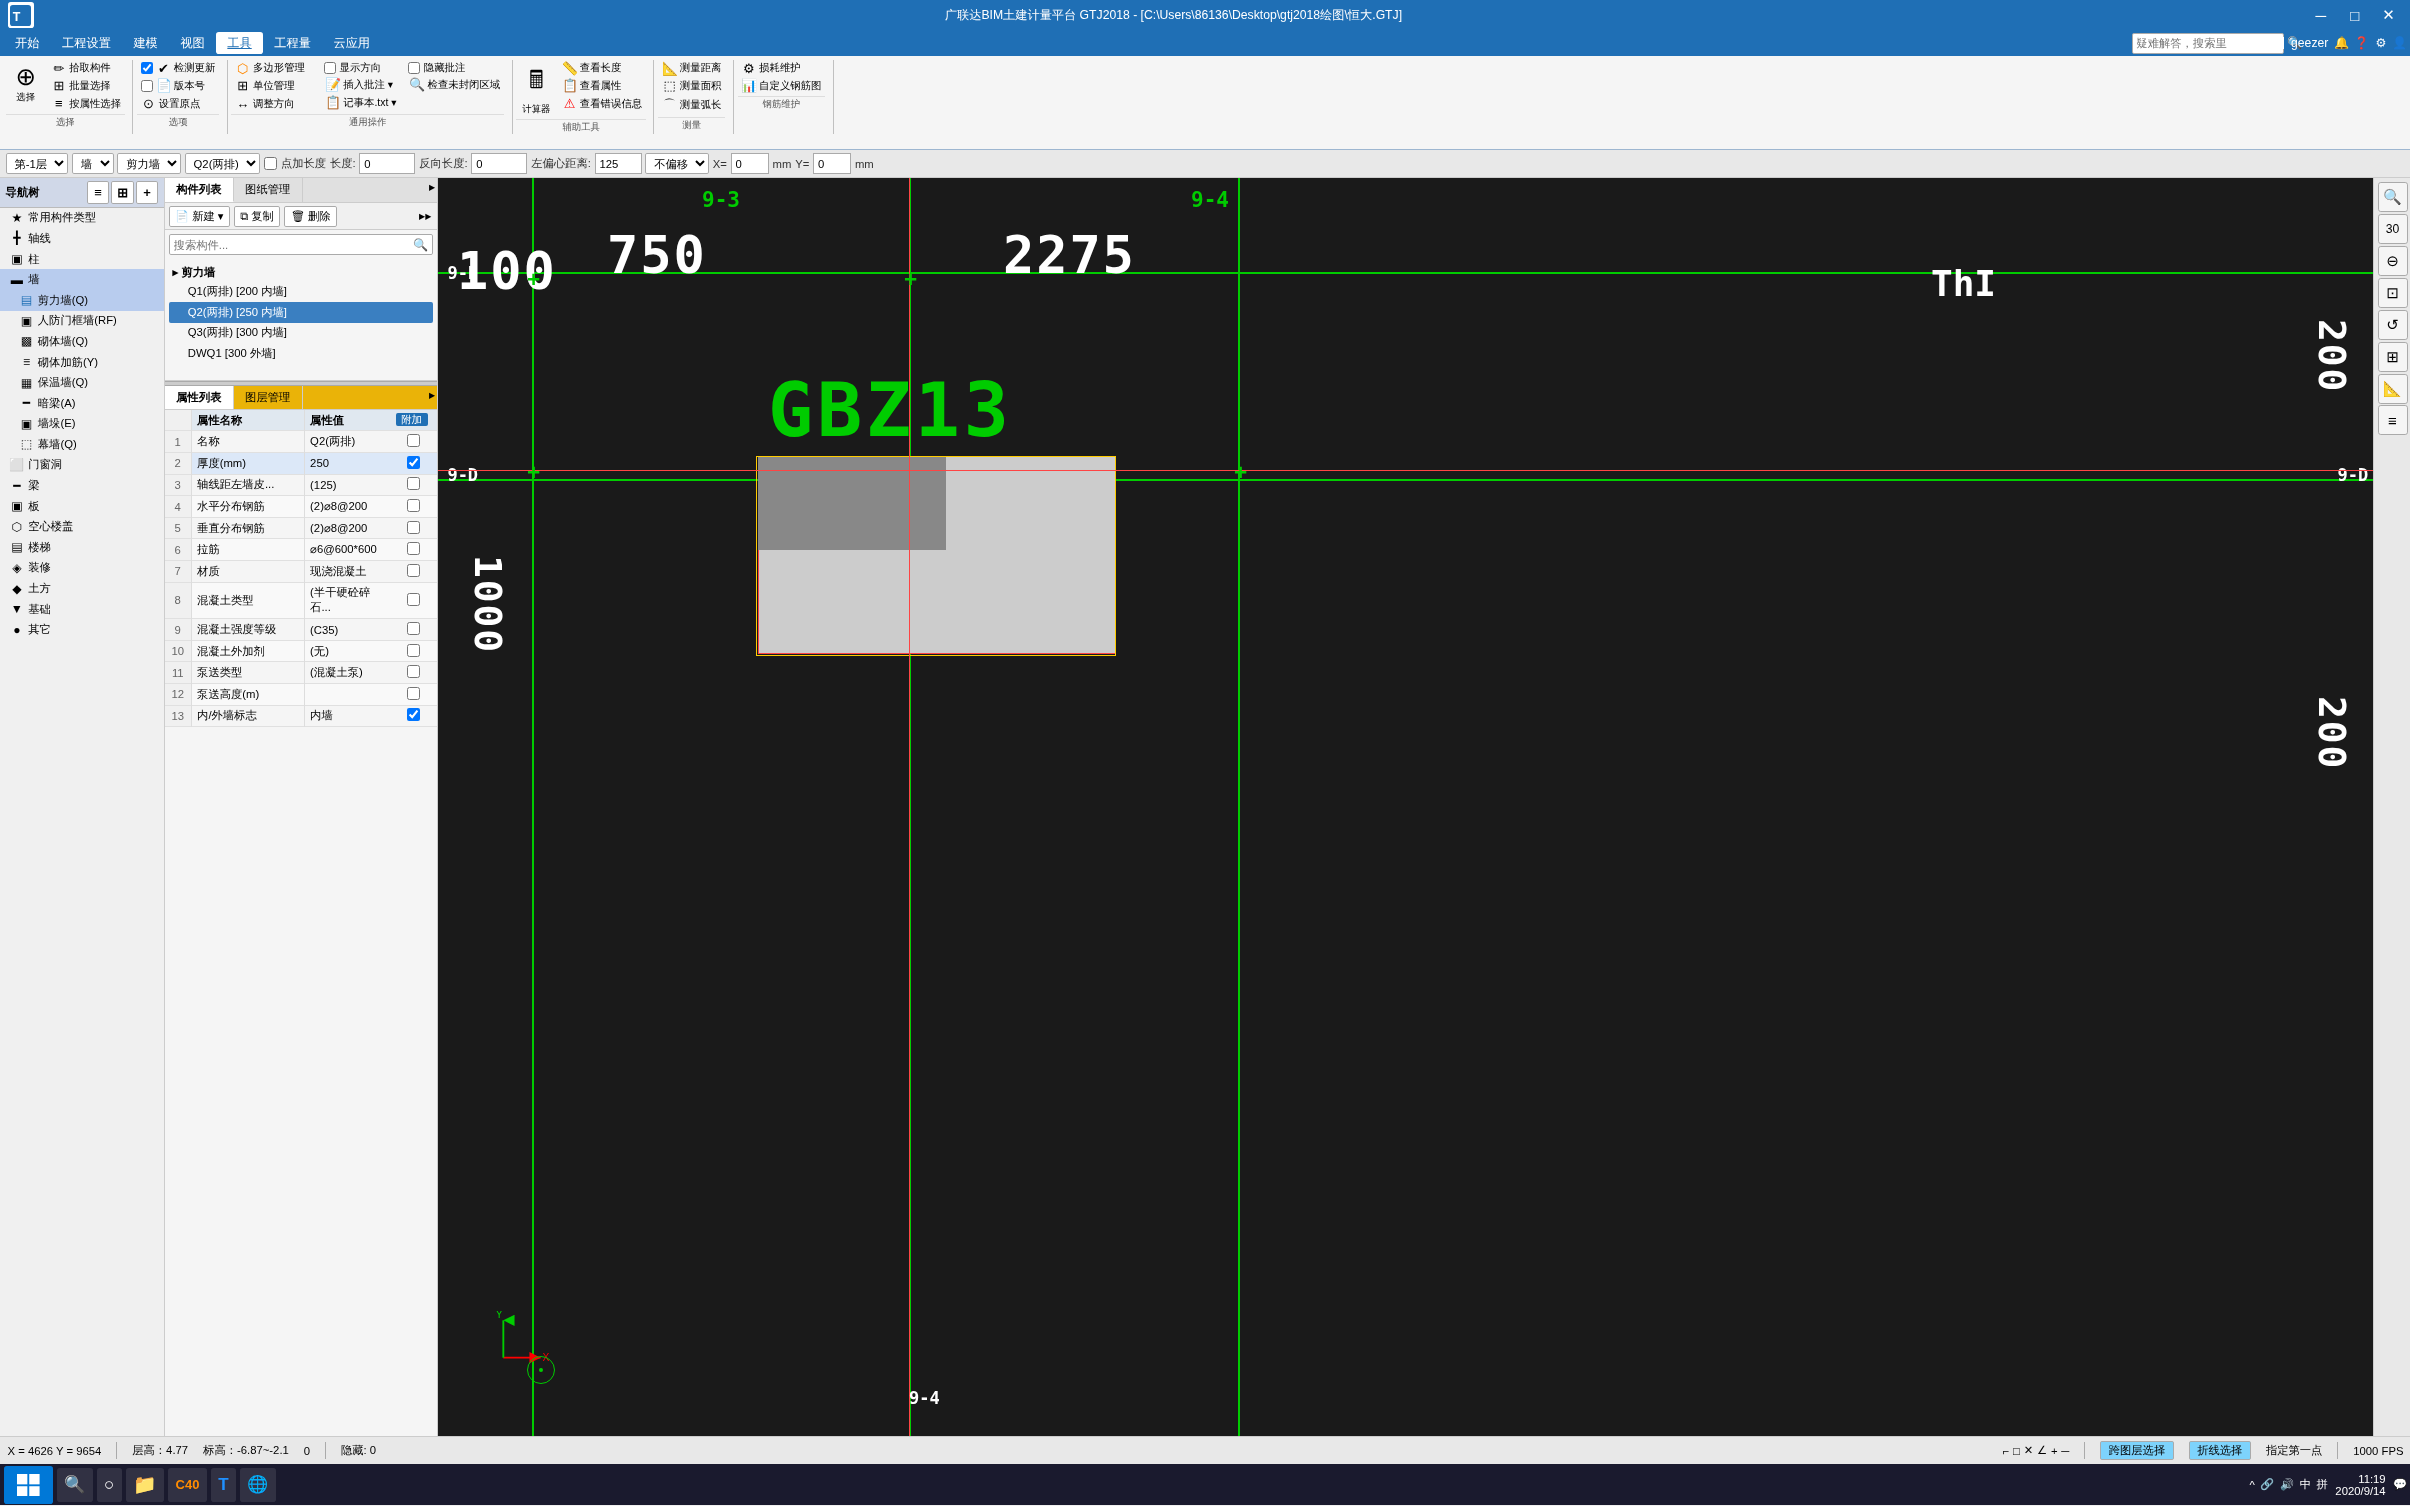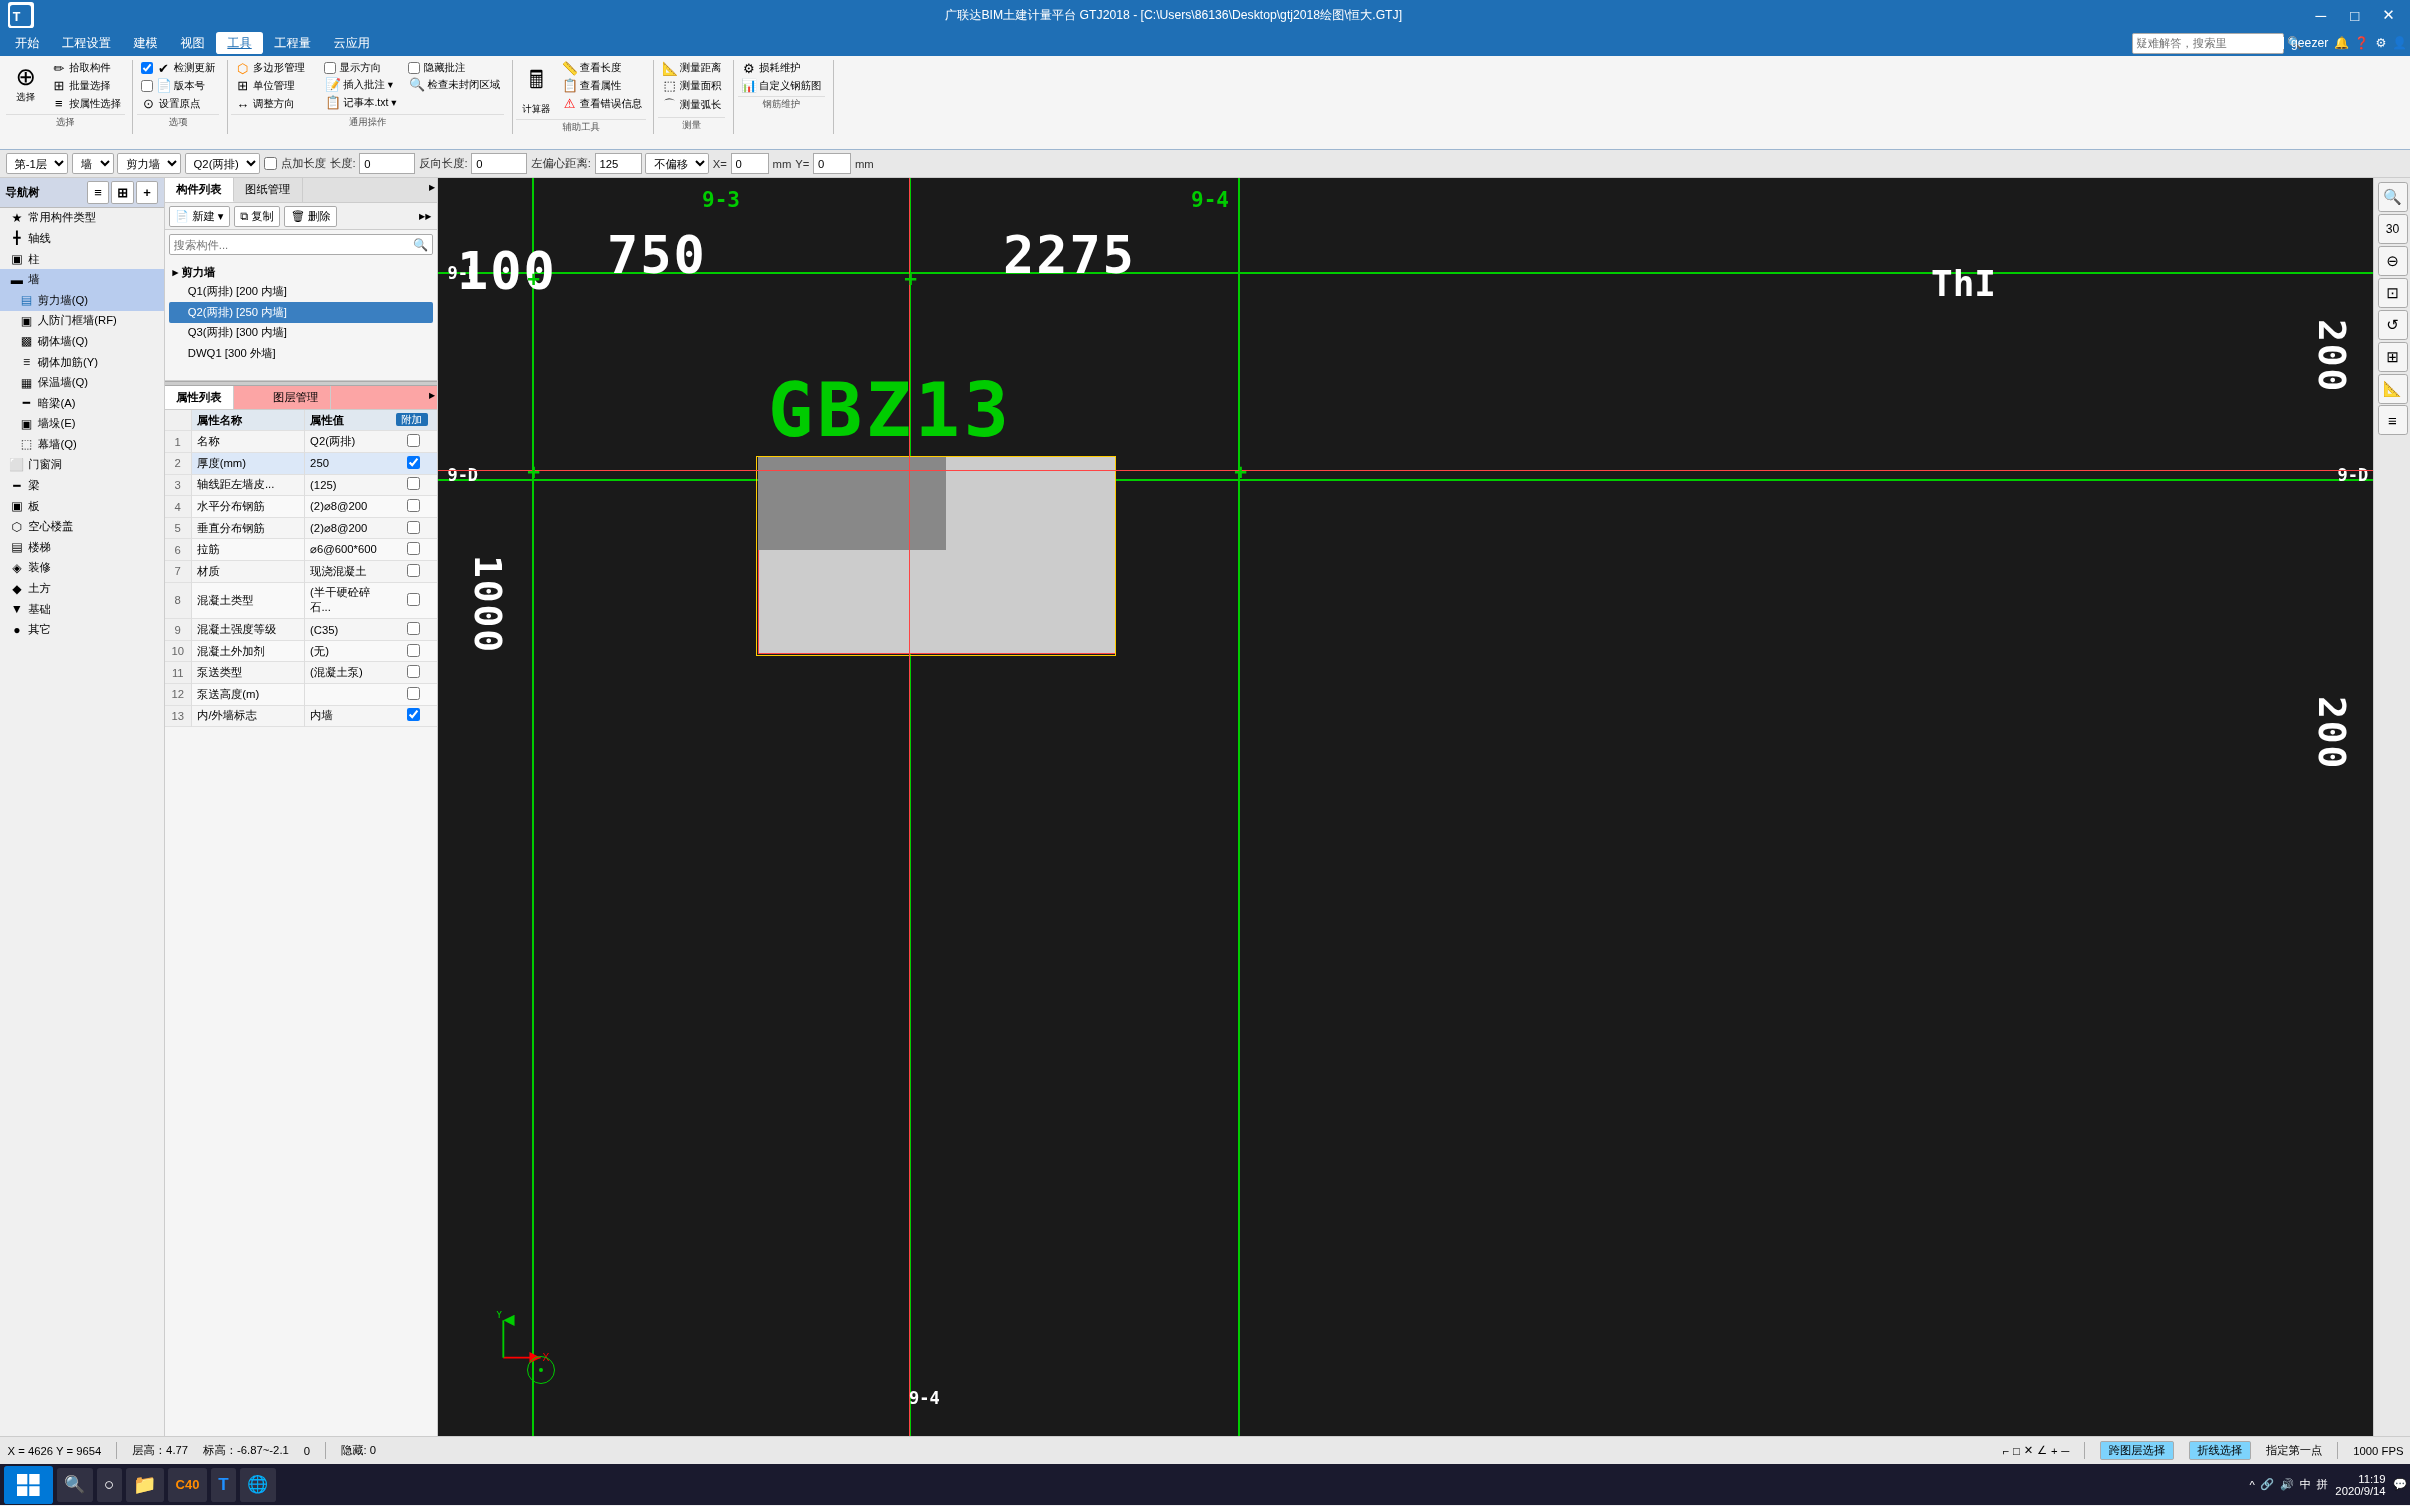--- a/index.html
+++ b/index.html
@@ -52,21 +52,21 @@
     .search-box { display: flex; align-items: center; background: white; border: 0.9px solid #aaa; border-radius: 1.9px; height: 21px; flex: 1; padding: 0 3.8px; }
     .search-box input { border: none; outline: none; font-size: 11.3px; width: 100%; }
     .panel-tree { padding: 3.8px; font-size: 11.3px; overflow-y: auto; flex: 1; }
     .tree-group { margin-bottom: 12px; }
     .tree-group-label { font-weight: bold; padding: 1.9px 3.8px; cursor: pointer; }
     .tree-item { padding: 2.8px 3.8px 2.8px 19px; cursor: pointer; border-radius: 1.9px; }
     .tree-item.selected { background: #3a7fc1; color: white; }
 
     
     #attr-panel { border-top: 0.9px solid #ccc; }
-    .attr-tabs { display: flex; background: #fca5a5; border-bottom: 0.9px solid #ccc; gap: 28px; }
+    .attr-tabs { display: flex; background: #eab308; border-bottom: 0.9px solid #ccc; }
     .attr-tab { padding: 3.8px 11.3px; font-size: 11.3px; cursor: pointer; border-right: 0.9px solid #ccc; }
     .attr-tab.active { background: white; font-weight: bold; }
     .attr-table { width: 100%; border-collapse: collapse; font-size: 11.3px; }
     .attr-table tr { border-bottom: 0.9px solid #e0e0e0; }
     .attr-table tr:nth-child(even) { background: #f9f9f9; }
     .attr-table tr.highlight { background: #dce8f8; }
     .attr-table td { padding: 2.8px 5.6px; vertical-align: middle; }
     .attr-table td:first-child { width: 26px; color: #666; text-align: center; background: #f0f0f0; border-right: 0.9px solid #ddd; }
     .attr-table td:nth-child(2) { width: 113px; border-right: 0.9px solid #ddd; }
     .attr-table td:nth-child(3) { flex: 1; }

